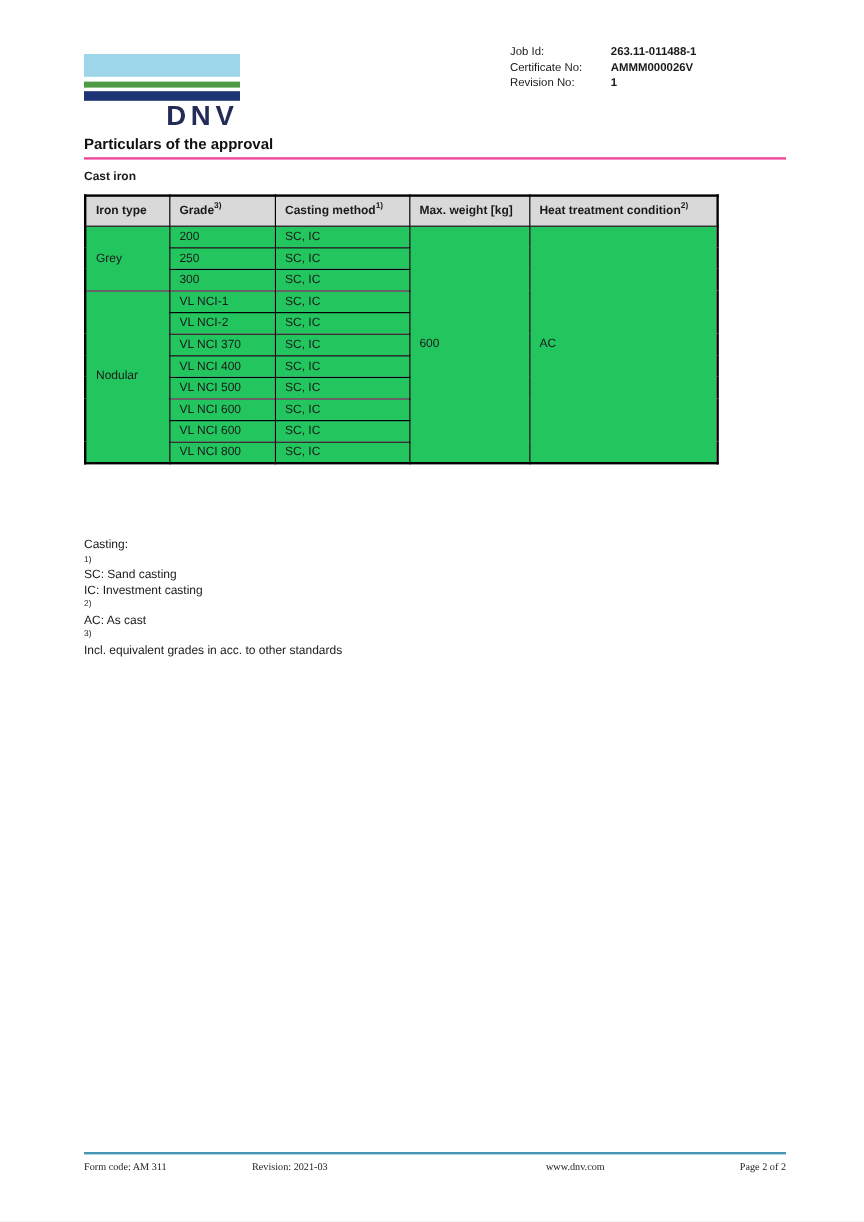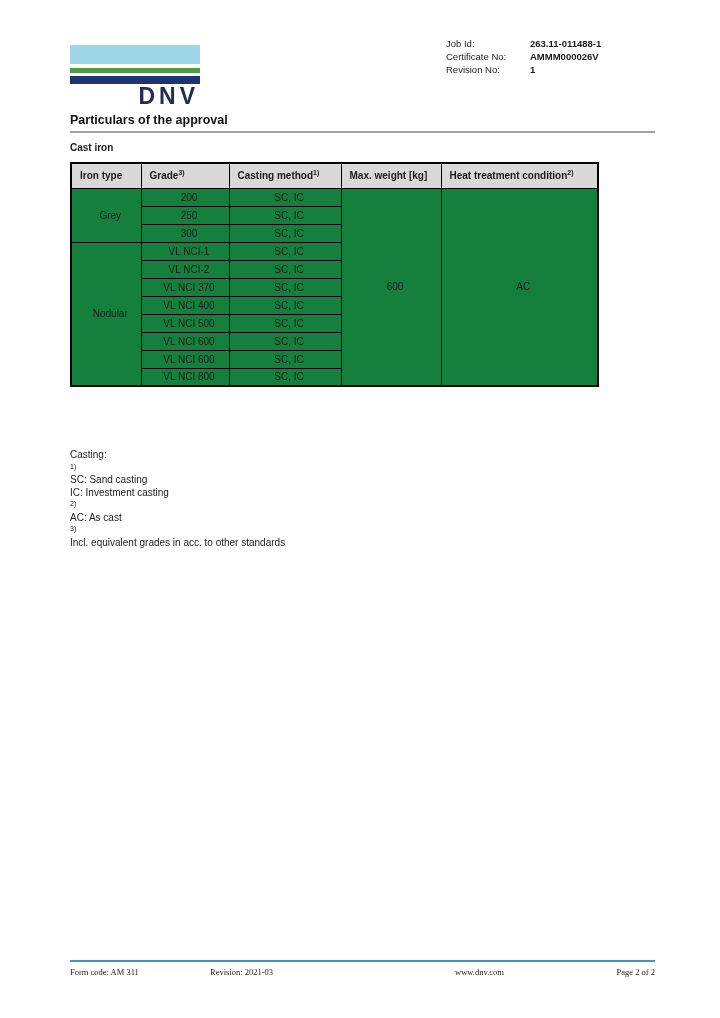--- a/index.html
+++ b/index.html
@@ -28,29 +28,29 @@
     font-weight: 700;
     letter-spacing: 4px;
     color: #232c56;
     padding-right: 1px;
     line-height: 1.0;
   }
 
   
   .doc-meta { position: absolute; left: 425px; top: 37px; font-size: 9.5px; line-height: 13px; }
   .meta-row { display: flex; }
-  .meta-label { width: 84px; margin-left: 21px; }
+  .meta-label { width: 84px; }
   .meta-value { font-weight: 700; }
 
   
   .section-title {
     position: absolute; left: 70px; top: 113px; width: 585px;
     font-size: 12.5px; font-weight: 700; color: #111;
     padding-bottom: 4px;
-    border-bottom: 2px solid #a3a3a3;
+    border-bottom: 2px solid #ec4899;
   }
   .subsection-title {
     position: absolute; left: 70px; top: 142px;
     font-size: 10px; font-weight: 700;
   }
 
   
   .approval-table {
     position: absolute; left: 70px; top: 162px;
     border-collapse: collapse;
@@ -65,21 +65,21 @@
     text-align: left;
     vertical-align: middle;
     overflow: hidden;
     white-space: nowrap;
   }
   .approval-table thead th {
     background: #d9d9d9;
     height: 25px;
     font-weight: 700;
   }
-  .approval-table tbody td { height: 18px; background: #15803d; text-align: center; }
+  .approval-table tbody td { height: 18px; background: #22c55e; }
   .approval-table sup { font-size: 7px; vertical-align: super; line-height: 0; }
 
   
   .remarks { position: absolute; left: 70px; top: 449px; font-size: 10px; line-height: 12.5px; }
   .remark-line { display: flex; align-items: flex-start; flex-direction: column; }
   .remark-indent { width: 25px; }
   .remark-sup { width: 20px; font-size: 7px; position: relative; top: -1px; }
   .remark-text { }
 
   

